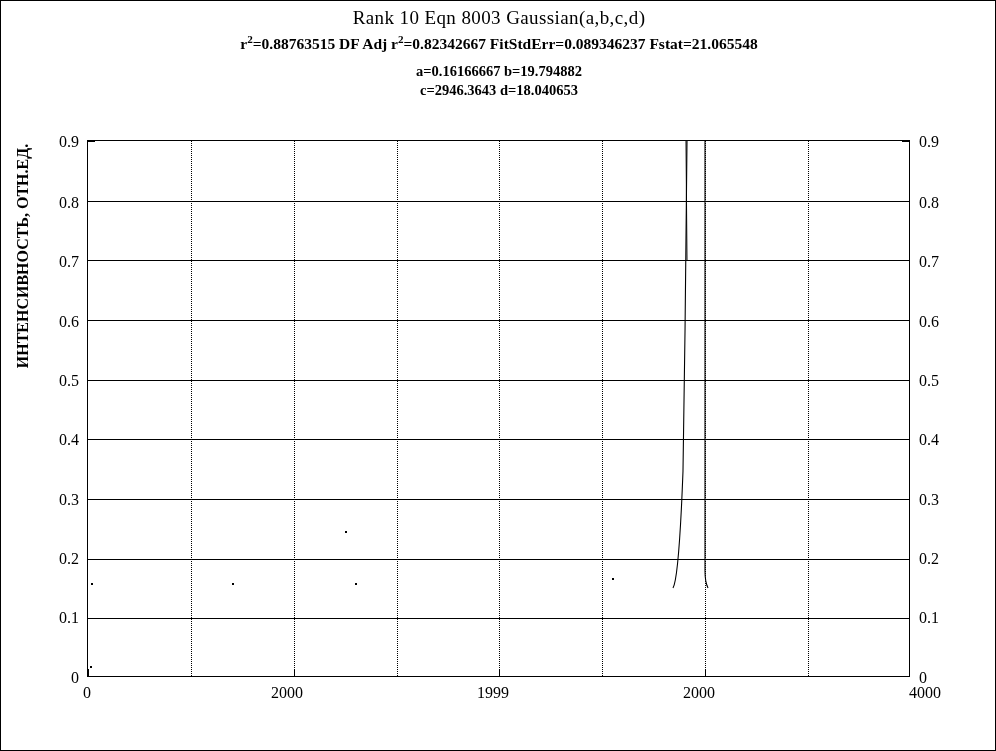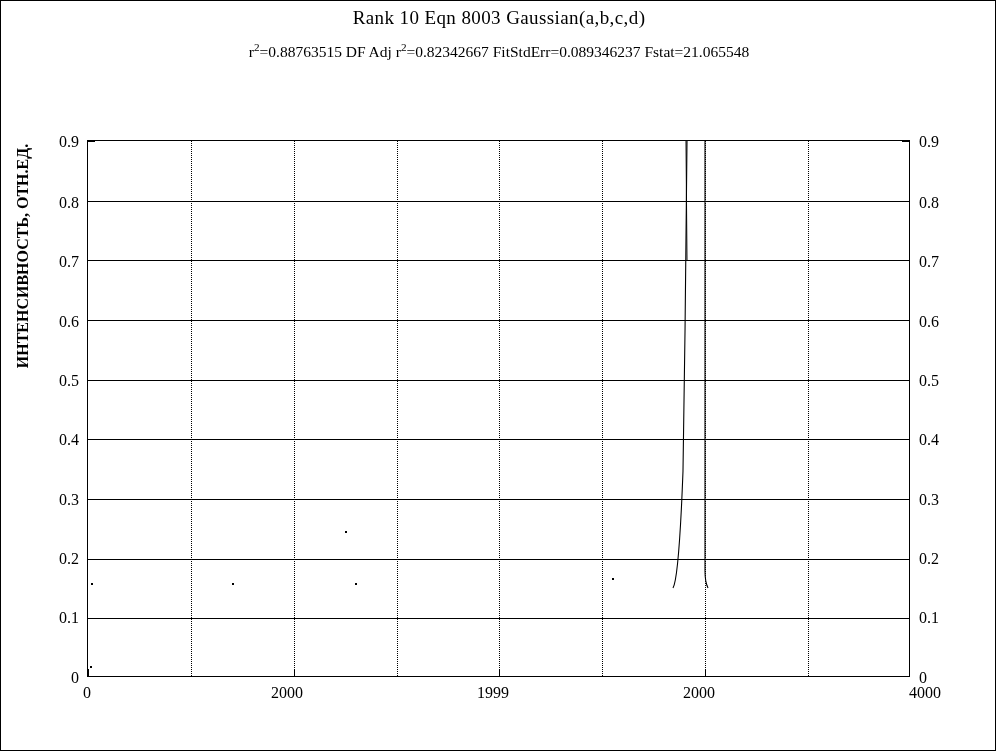--- a/index.html
+++ b/index.html
@@ -27,26 +27,26 @@
   .title-block {
     position: absolute;
     left: 0;
     top: 6px;
     width: 996px;
     text-align: center;
   }
   .title-main {
     font-size: 19px;
     letter-spacing: 0.4px;
-    margin-bottom: 12px;
+    margin-bottom: 4px;
     white-space: nowrap;
   }
   .title-stats {
     font-size: 15.5px;
-    font-weight: normal;
+    font-weight: bold;
     margin-bottom: 10px;
     white-space: nowrap;
   }
   .title-params {
     font-size: 14.5px;
     font-weight: bold;
     margin-bottom: 2px;
     white-space: nowrap;
   }
   sup { font-size: 0.72em; vertical-align: super; }
@@ -163,20 +163,22 @@
   }
 </style>
 </head>
 <body>
 
 <div id="page">
 
   <div class="title-block">
     <div class="title-main">Rank 10   Eqn 8003   Gaussian(a,b,c,d)</div>
     <div class="title-stats"><span>r</span><sup>2</sup><span>=0.88763515  DF Adj r</span><sup>2</sup><span>=0.82342667  FitStdErr=0.089346237  Fstat=21.065548</span></div>
+    <div class="title-params">a=0.16166667 b=19.794882</div>
+    <div class="title-params">c=2946.3643 d=18.040653</div>
   </div>
 
   <div id="ylabel-left">ИНТЕНСИВНОСТЬ, ОТН.ЕД.</div>
 
   <div id="ylabel-right">ИНТЕНСИВНОСТЬ, ОТН.ЕД.</div>
 
 
   <div class="ytick-label" style="left:34px; top:668px; width:44px;">0</div>
   <div class="ytick-label" style="left:24px; top:608px; width:54px;">0.1</div>
   <div class="ytick-label" style="left:24px; top:549px; width:54px;">0.2</div>

